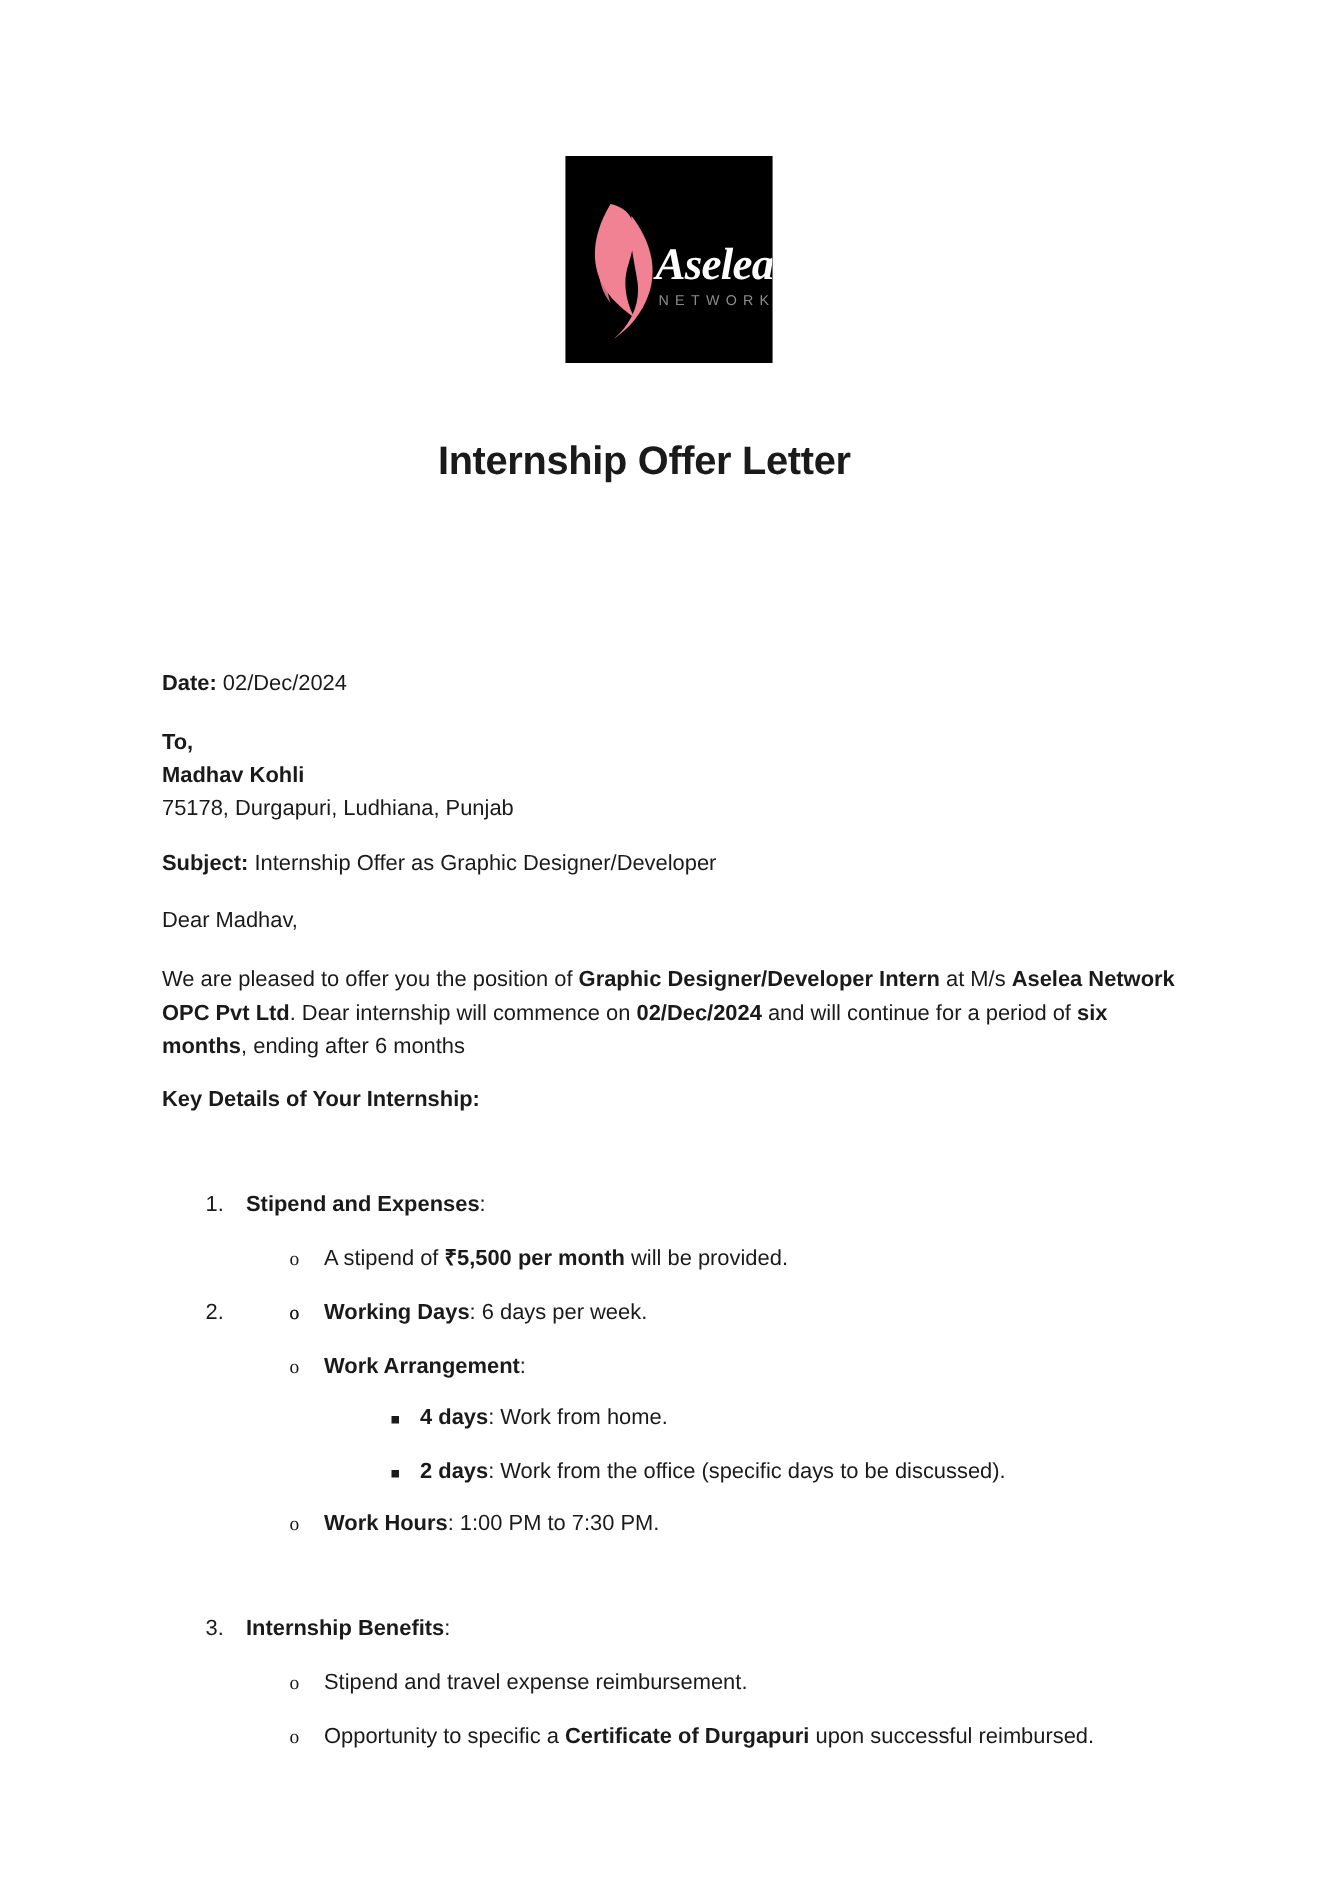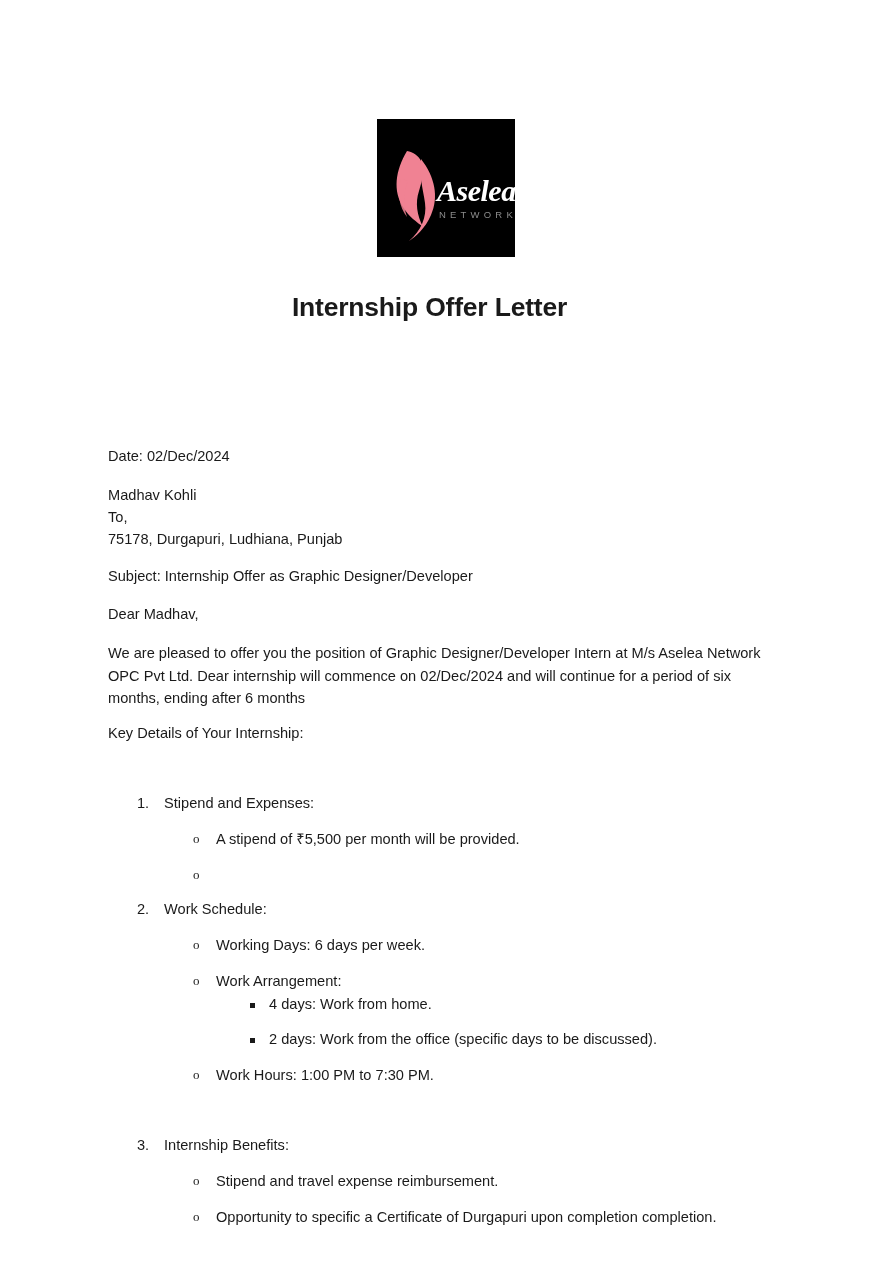--- a/index.html
+++ b/index.html
@@ -20,21 +20,21 @@
     width: 892px;
     height: 1262px;
     position: relative;
     background: #ffffff;
   }
 
   
   .logo-wrap {
     position: absolute;
     left: 377px;
-    top: 119px;
+    top: 104px;
     width: 138px;
     height: 138px;
     border-radius: 19px;
   }
   .logo-box {
     width: 138px;
     height: 138px;
     background: #000000;
     position: relative;
     overflow: hidden;
@@ -73,21 +73,21 @@
     line-height: 1.52;
   }
   .para.offer {
     margin-bottom: 14px;
     line-height: 1.53;
   }
   .para.keydetails {
     margin-bottom: 14px;
   }
 
-  b, .b { font-weight: normal; }
+  b, .b { font-weight: bold; }
 
   
   ol.numlist {
     list-style: none;
     margin: 0;
     padding: 0;
   }
   ol.numlist > li {
     position: relative;
     padding-left: 56px;   
@@ -126,21 +126,21 @@
     left: 29px;
     top: 0px;
     font-size: 13px;
     line-height: 1.55;
     font-family: "Liberation Serif", serif;
   }
 
   
   ul.squarelist {
     list-style: none;
-    margin: 1px;
+    margin: 12px;
     padding: 0;
   }
   ul.squarelist > li {
     position: relative;
     padding-left: 52px;
     margin-bottom: 14px;
   }
   .sq-marker {
     position: absolute;
     left: 33px;
@@ -180,22 +180,22 @@
 
   <div class="doc-title">Internship Offer Letter</div>
 
   <div class="body-block">
 
     <p class="para">
       <b>Date:</b><span> 02/Dec/2024</span>
     </p>
 
     <div class="addr-block">
+      <div><b>To,</b></div>
       <div><b>Madhav Kohli</b></div>
-      <div><b>To,</b></div>
       <div>75178, Durgapuri, Ludhiana, Punjab</div>
     </div>
 
     <p class="para">
       <b>Subject:</b><span> Internship Offer as Graphic Designer/Developer</span>
     </p>
 
     <p class="para">Dear Madhav,</p>
 
     <p class="para offer">
@@ -218,23 +218,20 @@
             <span>A stipend of </span><b>₹5,500 per month</b><span> will be provided.</span>
           </li>
           <li>
             <span class="circ-marker">o</span>
           </li>
         </ul>
       </li>
 
       <li>
         <span class="num-marker">2.</span>
-        <span class="num-text">
-          <b>Work Schedule</b><span>:</span>
-        </span>
 
         <ul class="circlelist">
           <li>
             <span class="circ-marker">o</span>
             <b>Working Days</b><span>: 6 days per week.</span>
           </li>
 
           <li>
             <span class="circ-marker">o</span>
             <b>Work Arrangement</b><span>:</span>
@@ -264,20 +261,20 @@
           <b>Internship Benefits</b><span>:</span>
         </span>
 
         <ul class="circlelist">
           <li>
             <span class="circ-marker">o</span>
             <span>Stipend and travel expense reimbursement.</span>
           </li>
           <li>
             <span class="circ-marker">o</span>
-            <span>Opportunity to specific a </span><b>Certificate of Durgapuri</b><span> upon completion completion.</span>
+            <span>Opportunity to specific a </span><b>Certificate of Durgapuri</b><span> upon successful reimbursed.</span>
           </li>
         </ul>
       </li>
 
     </ol>
   </div>
 </div>
 
 </body></html>

